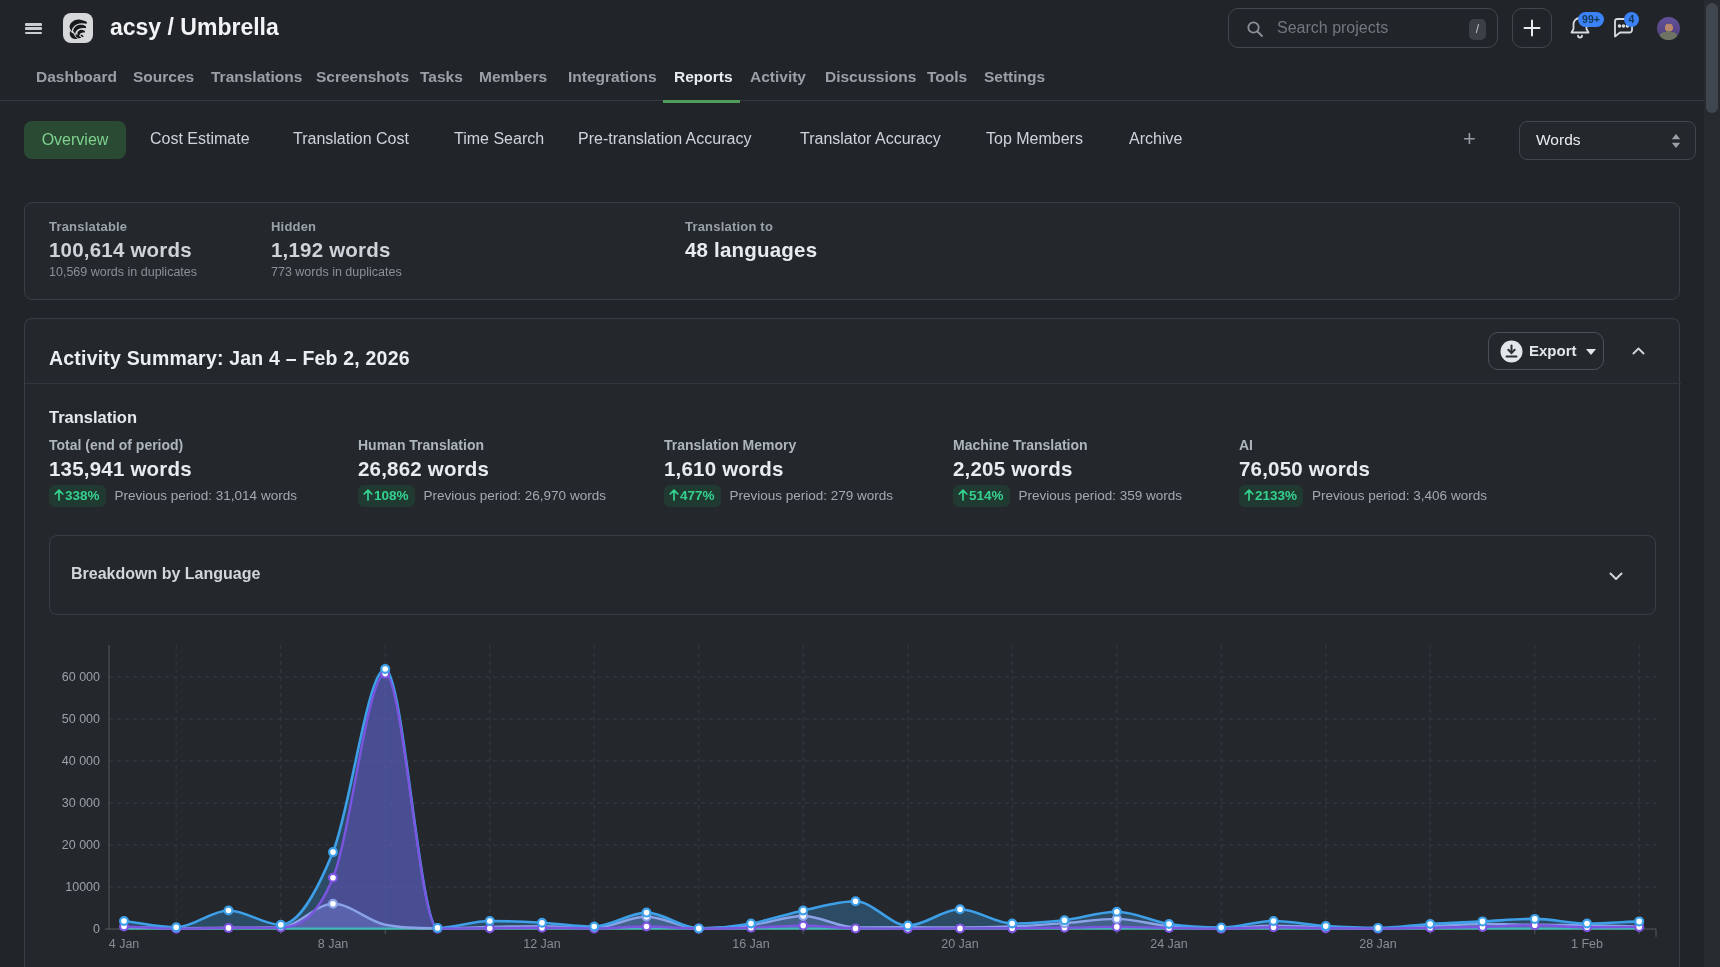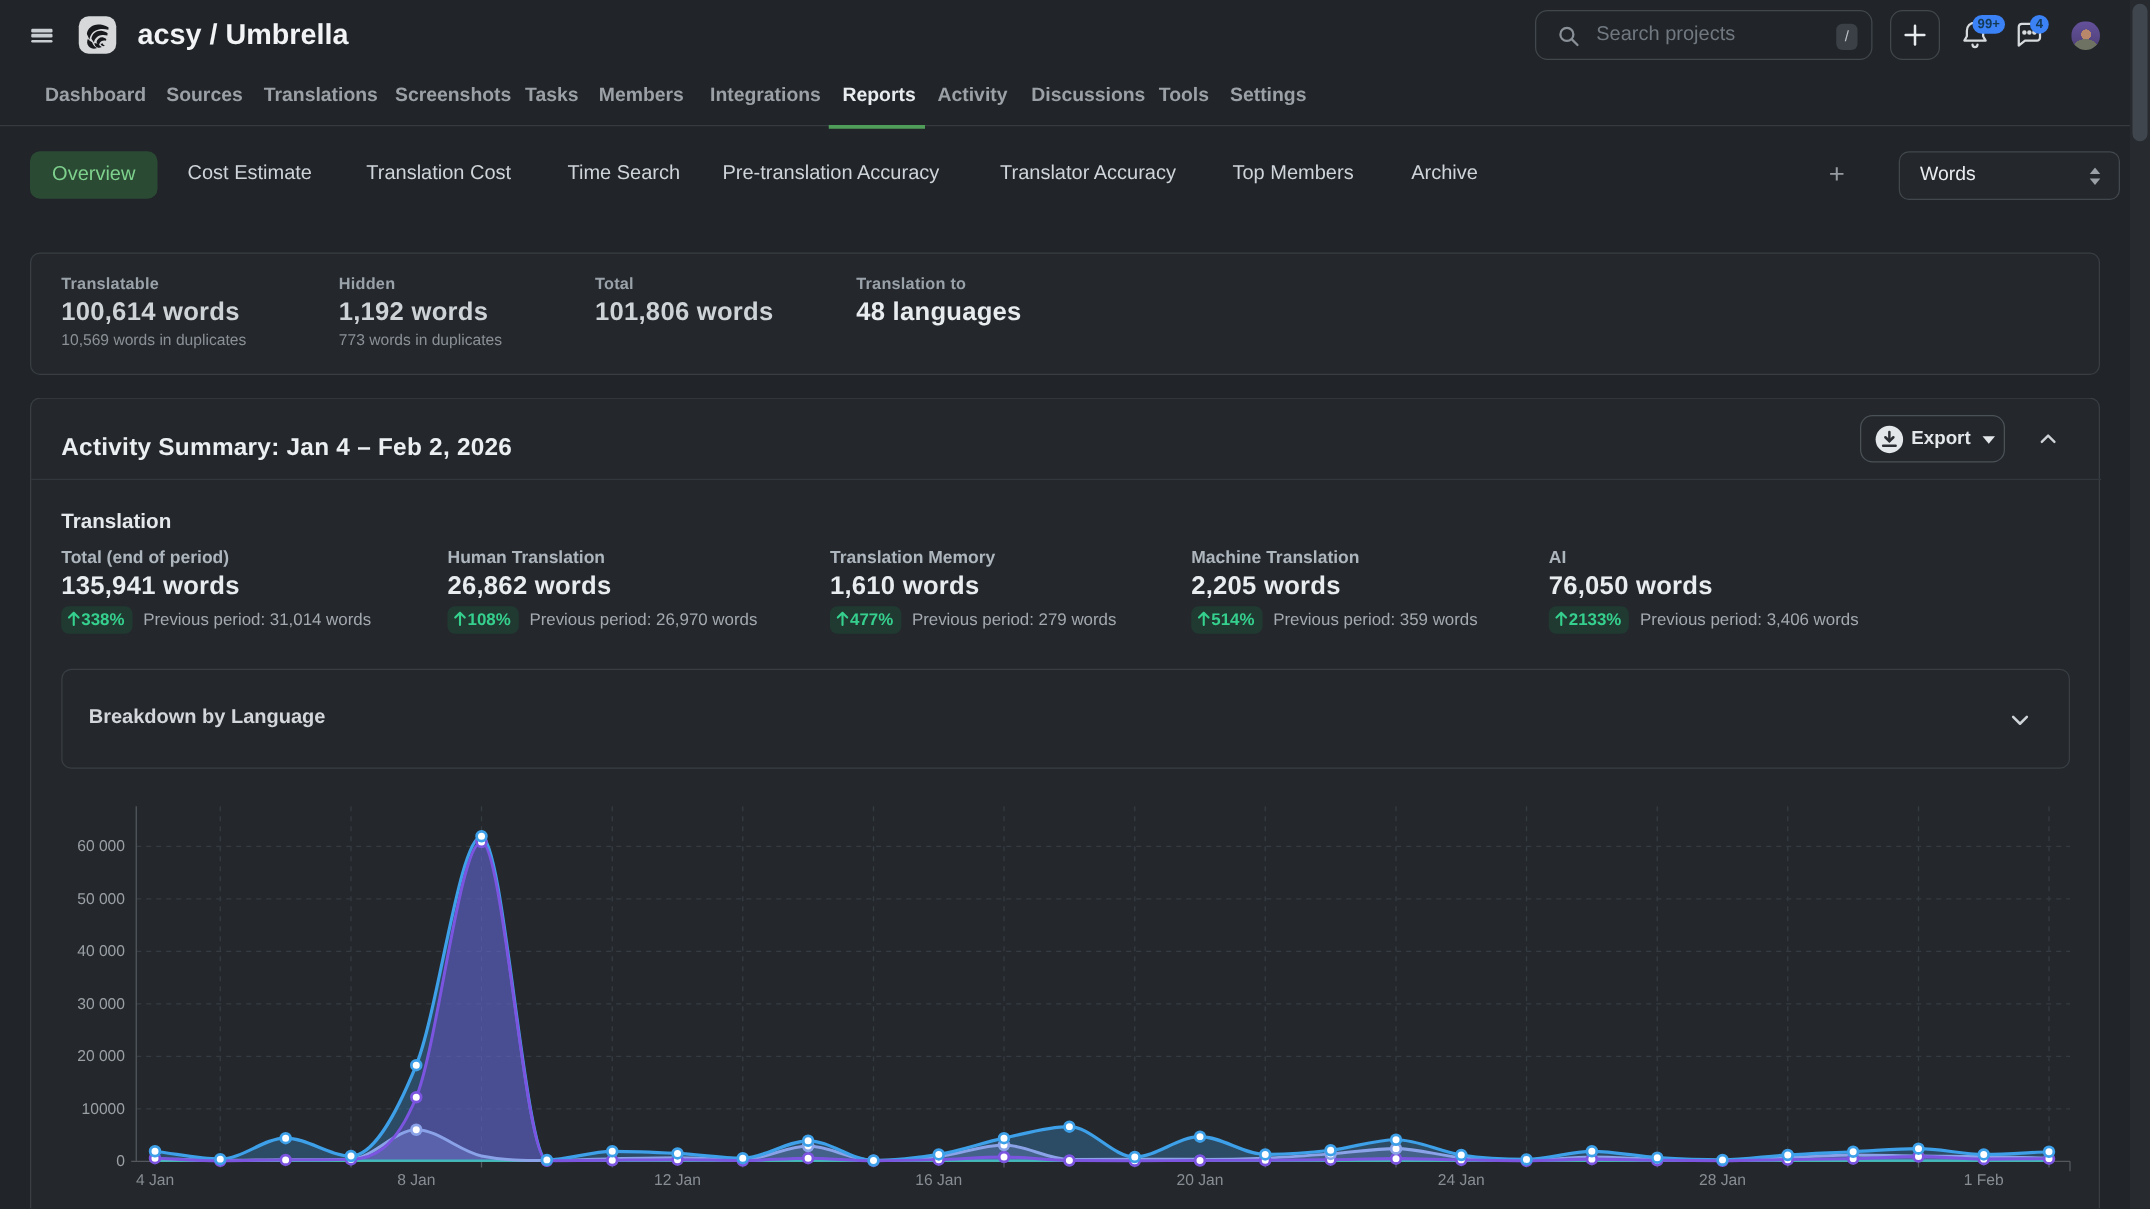--- a/index.html
+++ b/index.html
@@ -167,24 +167,20 @@
 <div class="card" id="stats">
   <div class="stat" style="left:24px">
     <div class="l">Translatable</div>
     <div class="v">100,614 words</div>
     <div class="s">10,569 words in duplicates</div>
   </div>
   <div class="stat" style="left:246px">
     <div class="l">Hidden</div>
     <div class="v">1,192 words</div>
     <div class="s">773 words in duplicates</div>
-  </div>
-  <div class="stat" style="left:451px">
-    <div class="l">Total</div>
-    <div class="v">101,806 words</div>
   </div>
   <div class="stat" style="left:660px">
     <div class="l">Translation to</div>
     <div class="v" style="color:#e9ecef">48 languages</div>
   </div>
 </div>
 
 <div class="card" id="activity">
   <h2>Activity Summary: Jan 4 – Feb 2, 2026</h2>
   <div class="exportbtn">

